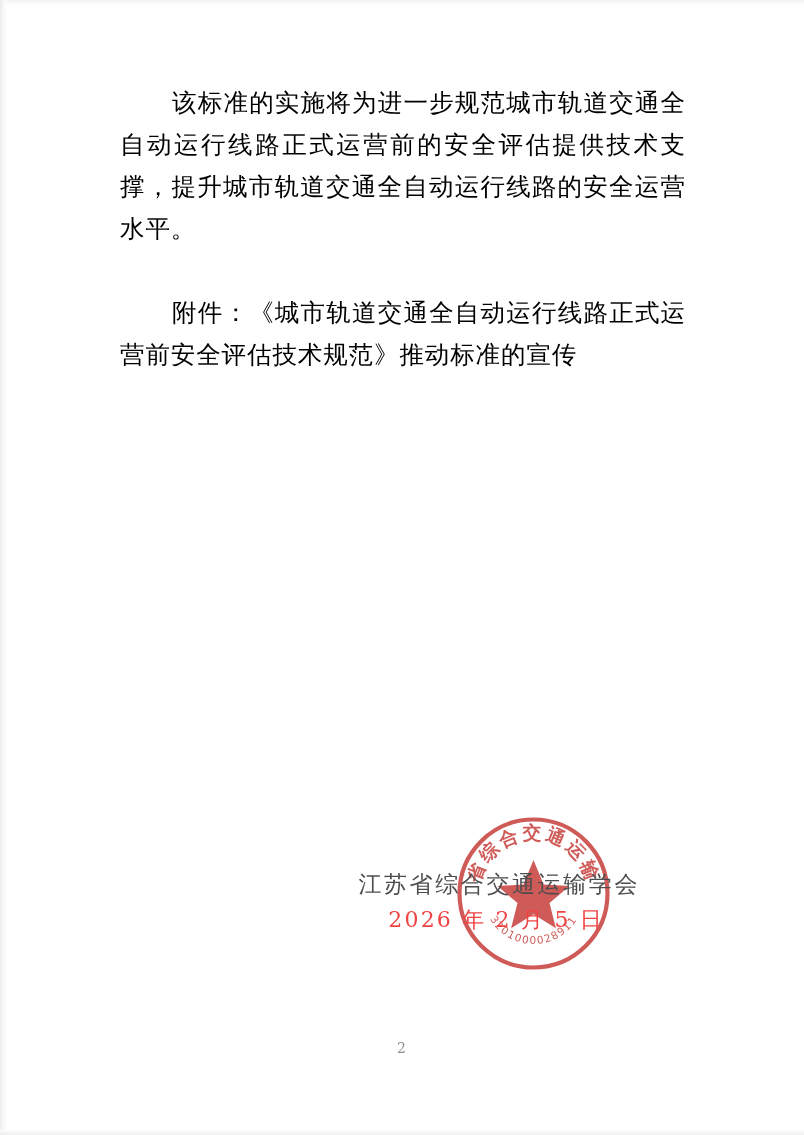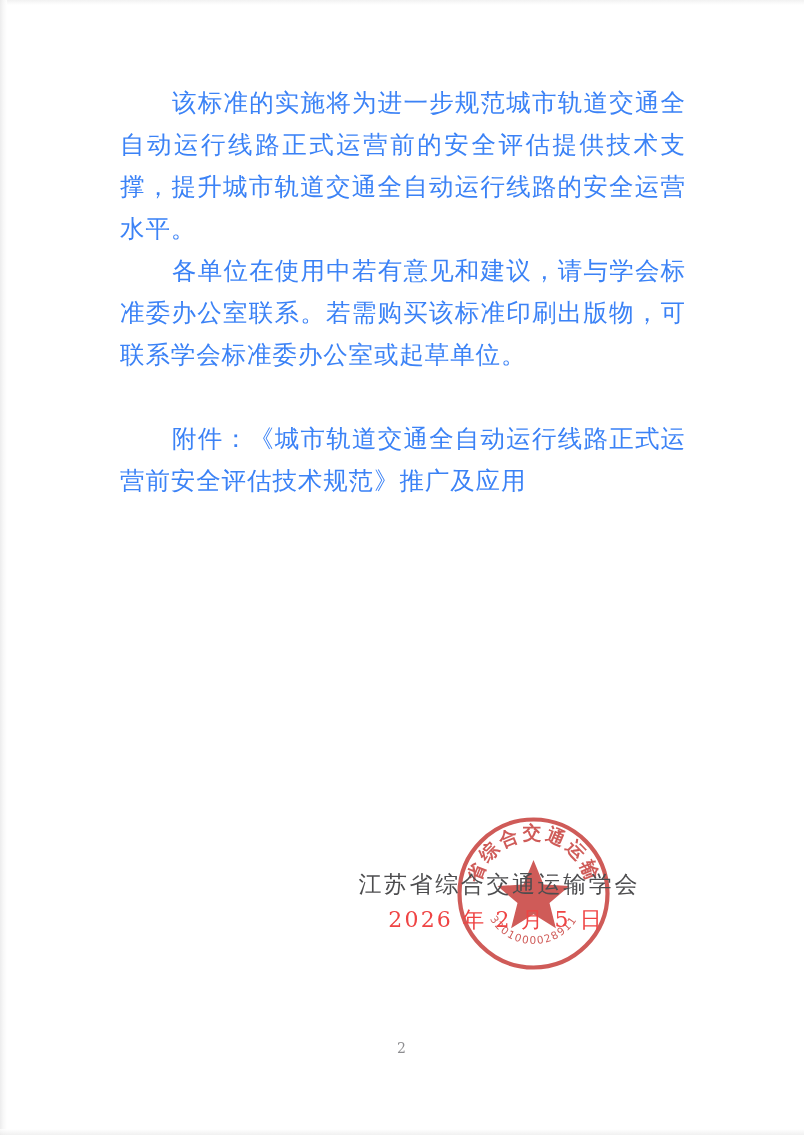--- a/index.html
+++ b/index.html
@@ -46,21 +46,21 @@
     position: absolute;
     left: 120px;
     top: 82px;
     width: 566px;
   }
 
   .para {
     font-family: "DejaVu Serif", serif;
     font-size: 24.5px;
     line-height: 42px;
-    color: #3b82f6;
+    color: #000000;
     text-align: justify;
     text-align-last: left;
     letter-spacing: 0.9px;
     text-indent: 52px;
     margin: 0 0 0 0;
     -webkit-font-smoothing: antialiased;
   }
   .para + .para { margin-top: 0; }
 
   .para.attachment {
@@ -120,22 +120,21 @@
 <body>
 
 <div class="page">
 
   <div class="scan-edge-top"></div>
   <div class="scan-edge-left"></div>
   <div class="scan-edge-bottom"></div>
 
   <div class="body-text">
     <p class="para">该标准的实施将为进一步规范城市轨道交通全自动运行线路正式运营前的安全评估提供技术支撑，提升城市轨道交通全自动运行线路的安全运营水平。</p>
-    <p class="para">各单位在使用中若有意见和建议，请与学会标准委办公室联系。若需购买该标准印刷出版物，可联系学会标准委办公室或起草单位。</p>
-    <p class="para attachment">附件：《城市轨道交通全自动运行线路正式运营前安全评估技术规范》推广及应用</p>
+    <p class="para attachment">附件：《城市轨道交通全自动运行线路正式运营前安全评估技术规范》推动标准的宣传</p>
   </div>
 
   <div class="seal">
     <svg viewBox="0 0 157 157" xmlns="http://www.w3.org/2000/svg">
       <defs>
         <path id="sealArcTop" d="M 24 78.5 A 54.5 54.5 0 0 1 133 78.5" fill="none"></path>
         <path id="sealArcBottom" d="M 28 78.5 A 50.5 50.5 0 0 0 129 78.5" fill="none"></path>
       </defs>
 
       <circle cx="78.5" cy="78.5" r="74" fill="none" stroke="#cc4f4c" stroke-width="4.2"></circle>

